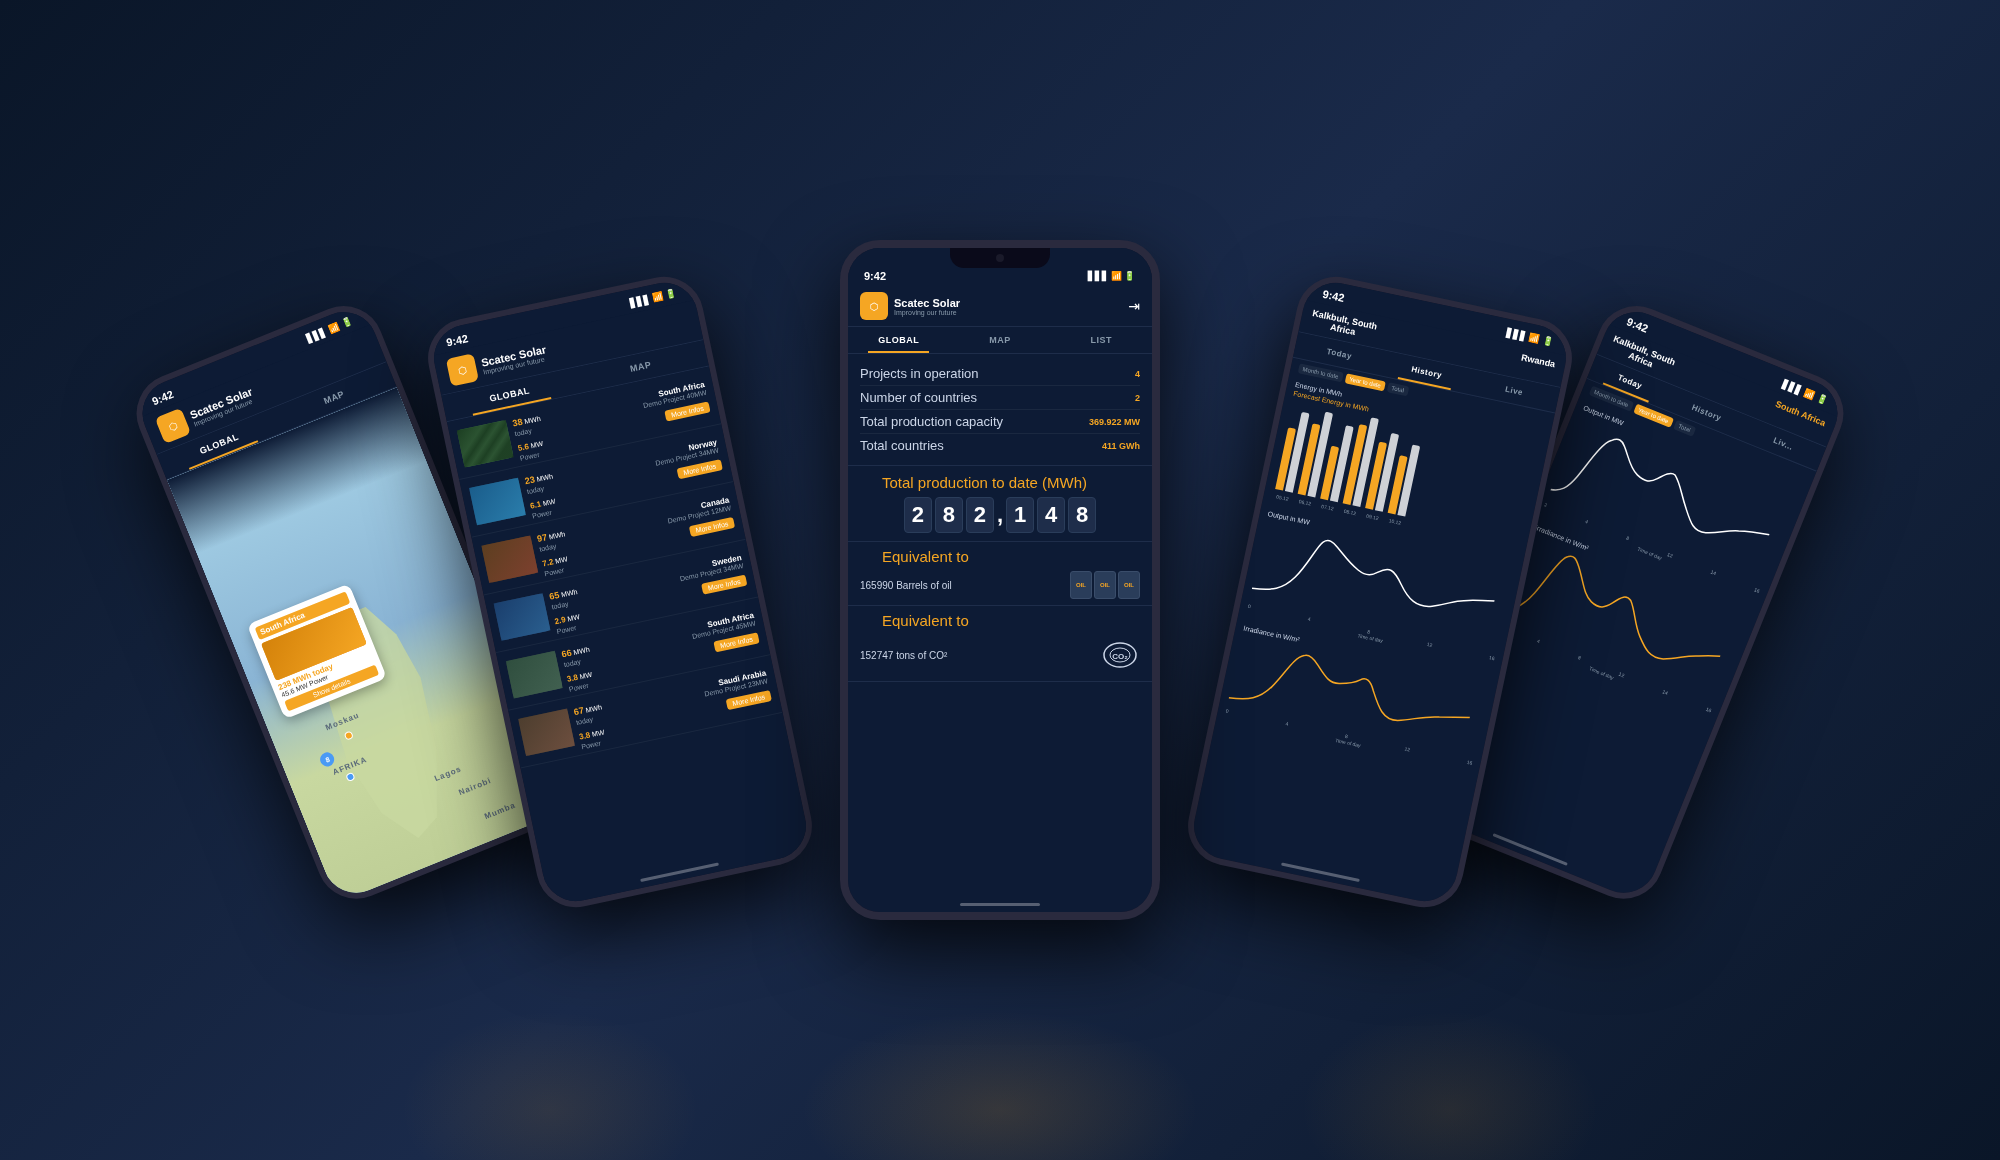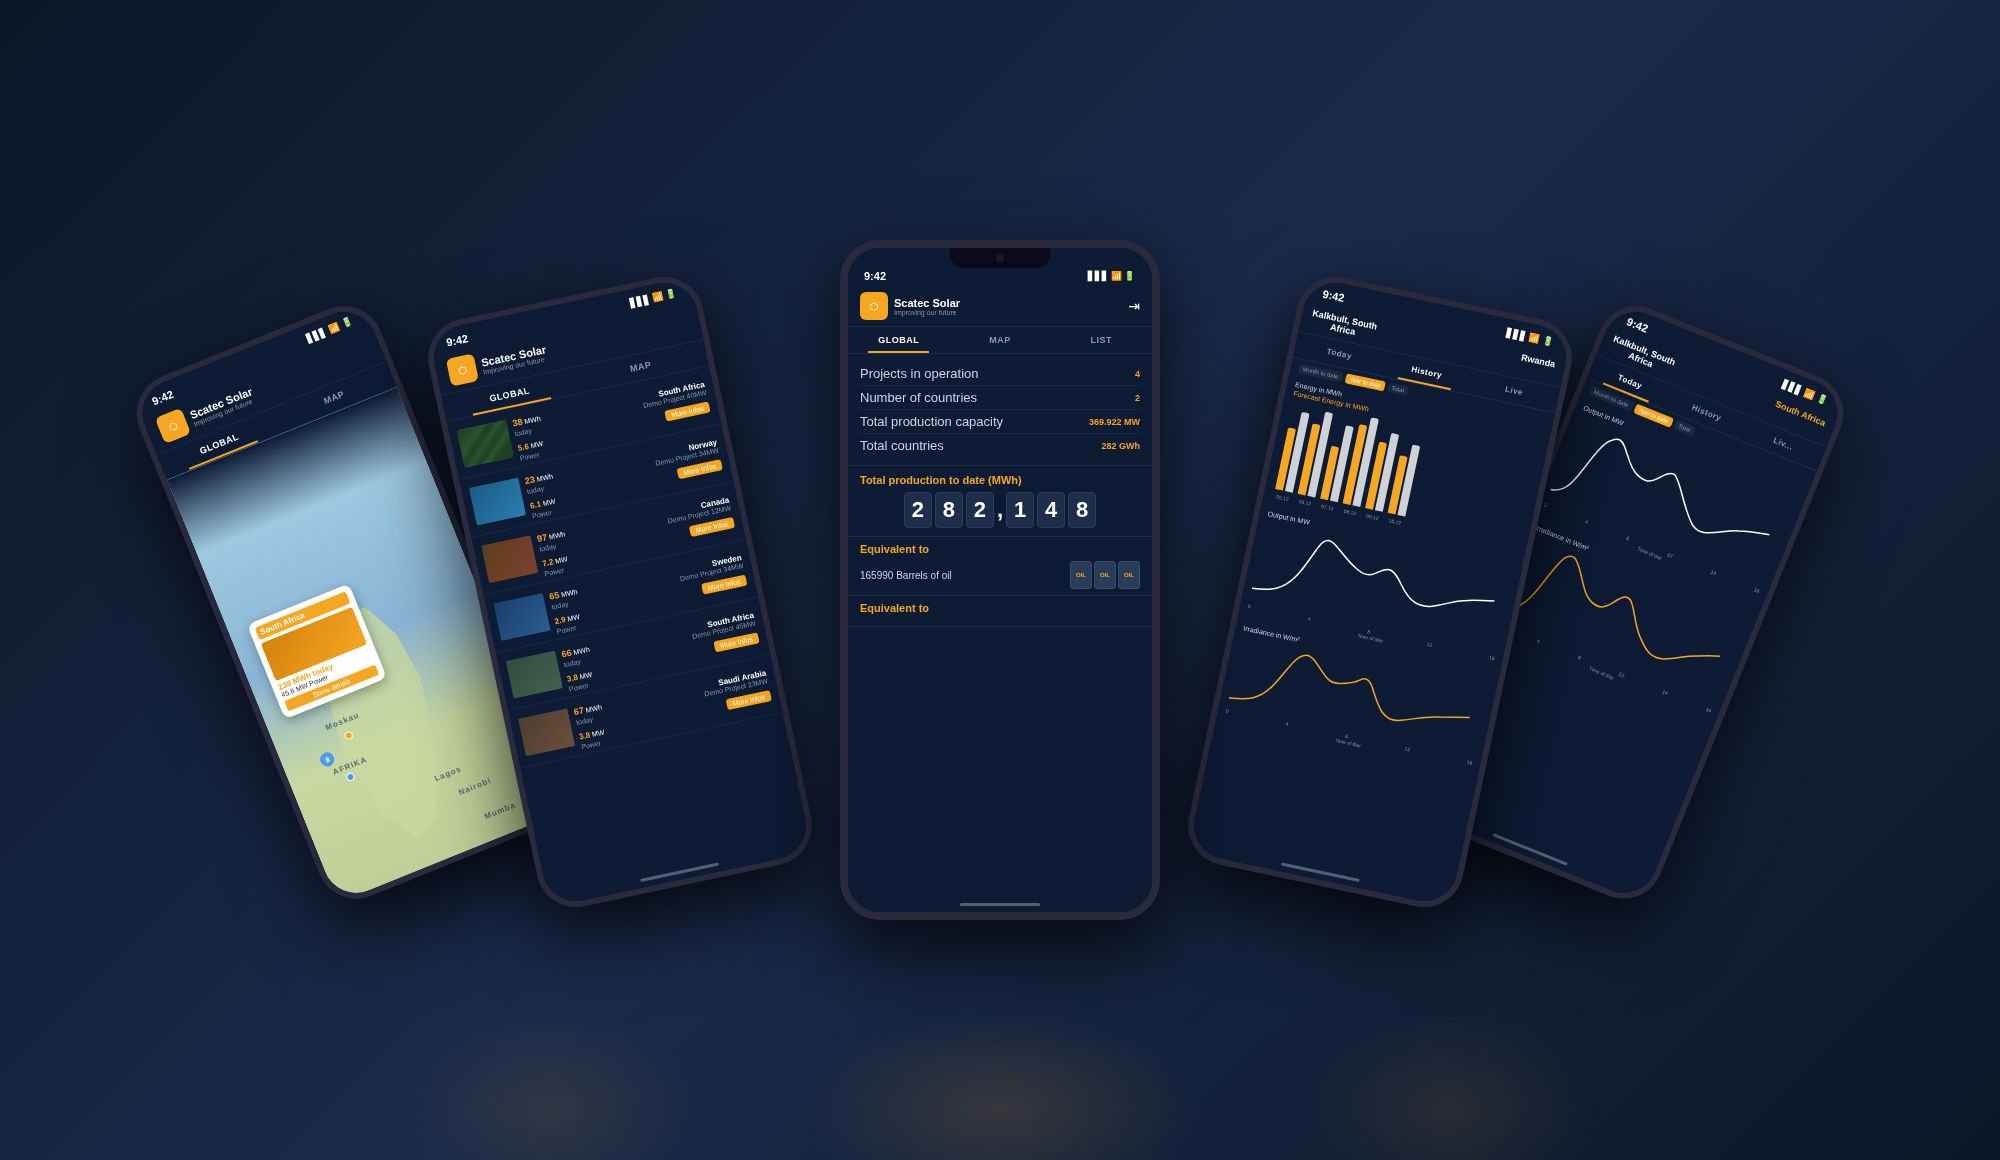--- a/index.html
+++ b/index.html
@@ -218,23 +218,24 @@
       font-weight: 600;
     }
 
     
     .production-section {
       padding: 8px 12px;
       border-bottom: 1px solid #1e2d4a;
     }
     .section-title {
       color: #f5a623;
-      font-size: 11px;
-      font-weight: 700;
+      font-size: 15px;
+      font-weight: 400;
       margin-bottom: 6px;
+      margin-left: 22px;
     }
     .odometer {
       display: flex;
       gap: 3px;
       align-items: center;
       justify-content: center;
     }
     .odometer-digit {
       background: #1e2d4a;
       color: #fff;
@@ -802,21 +803,21 @@
         <div class="stat-row">
           <span class="stat-label">Number of countries</span>
           <span class="stat-value">2</span>
         </div>
         <div class="stat-row">
           <span class="stat-label">Total production capacity</span>
           <span class="stat-value">369.922 MW</span>
         </div>
         <div class="stat-row">
           <span class="stat-label">Total countries</span>
-          <span class="stat-value">282 GWh</span>
+          <span class="stat-value">411 GWh</span>
         </div>
       </div>
 
       <div class="production-section">
         <div class="section-title">Total production to date (MWh)</div>
         <div class="odometer">
           <div class="odometer-digit">2</div>
           <div class="odometer-digit">8</div>
           <div class="odometer-digit">2</div>
           <span class="odometer-comma">,</span>
@@ -833,20 +834,30 @@
           <div class="oil-barrels">
             <div class="barrel">OIL</div>
             <div class="barrel">OIL</div>
             <div class="barrel">OIL</div>
           </div>
         </div>
       </div>
 
       <div class="equiv-section">
         <div class="section-title">Equivalent to</div>
+        <div class="equiv-content">
+          <span class="equiv-text">152747 tons of CO²</span>
+          <div class="equiv-icon-area">
+            <svg width="40" height="40" viewBox="0 0 40 40">
+              <ellipse cx="20" cy="20" rx="16" ry="12" fill="none" stroke="#ccd6e8" stroke-width="1.5"></ellipse>
+              <ellipse cx="20" cy="20" rx="10" ry="7" fill="none" stroke="#ccd6e8" stroke-width="1"></ellipse>
+              <text x="20" y="24" text-anchor="middle" fill="#ccd6e8" font-size="8" font-weight="bold">CO₂</text>
+            </svg>
+          </div>
+        </div>
       </div>
       <div class="home-indicator"></div>
     </div>
   </div>
 
   <div class="phone phone-right-1">
     <div class="screen chart-screen">
 
       <div class="status-bar">
         <span class="status-time">9:42</span>

